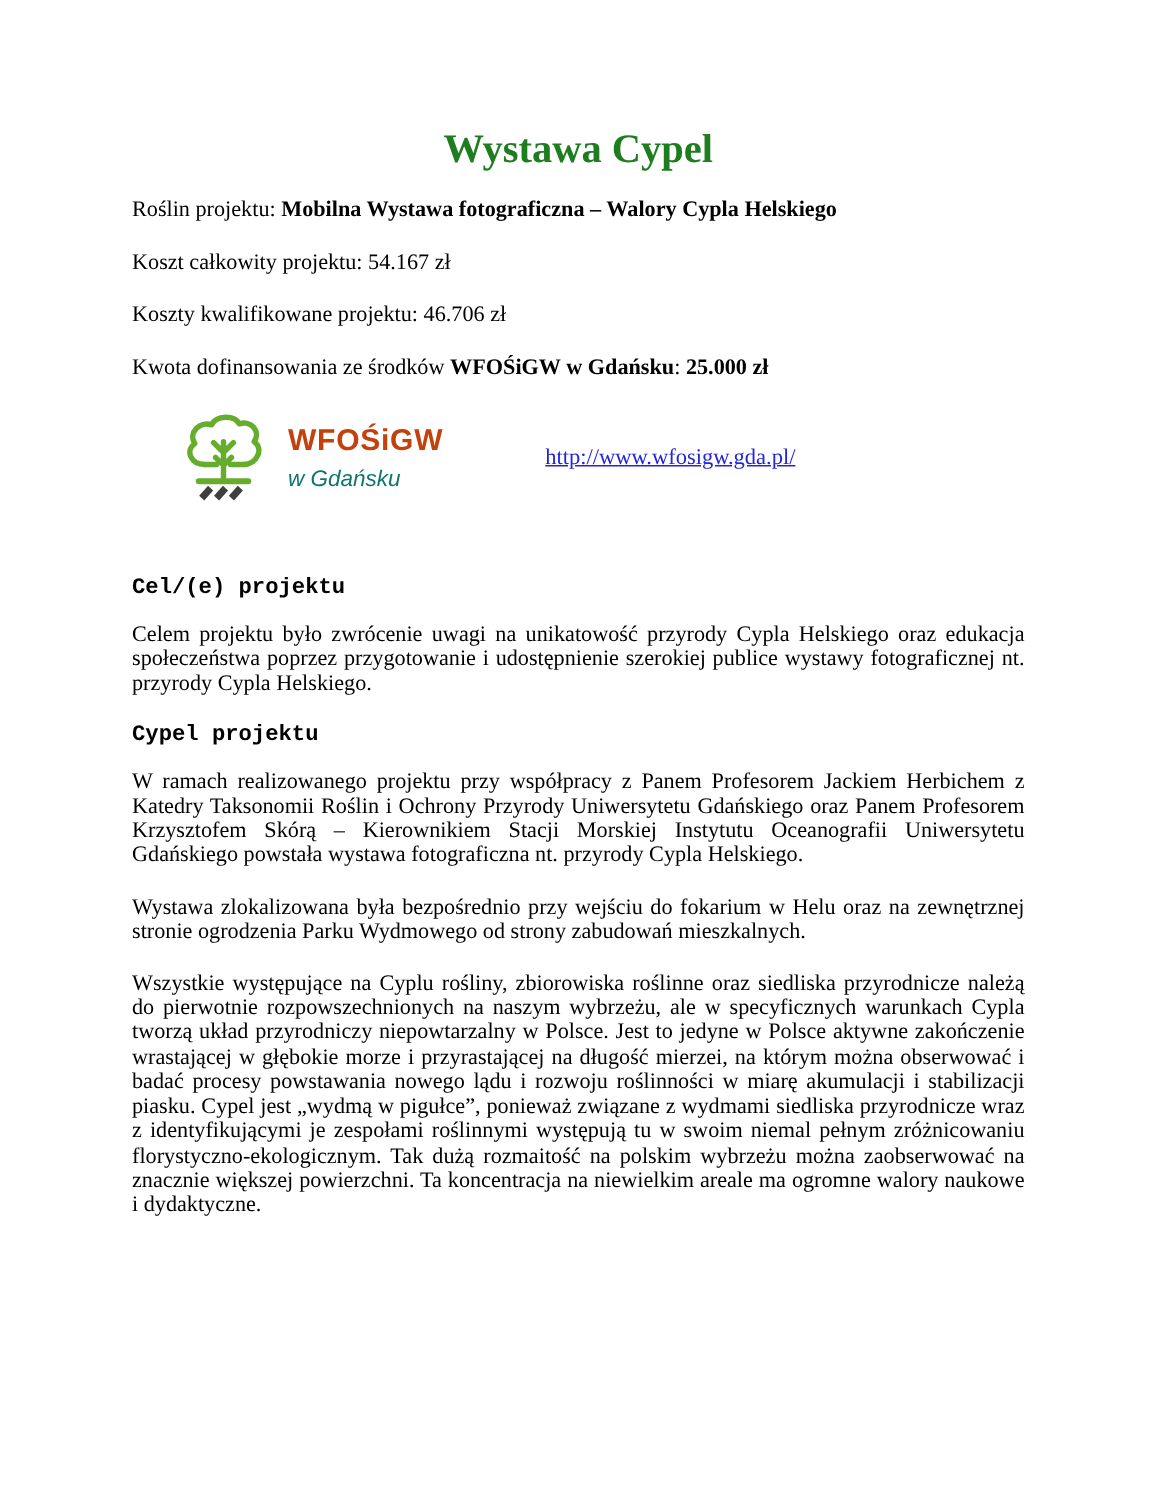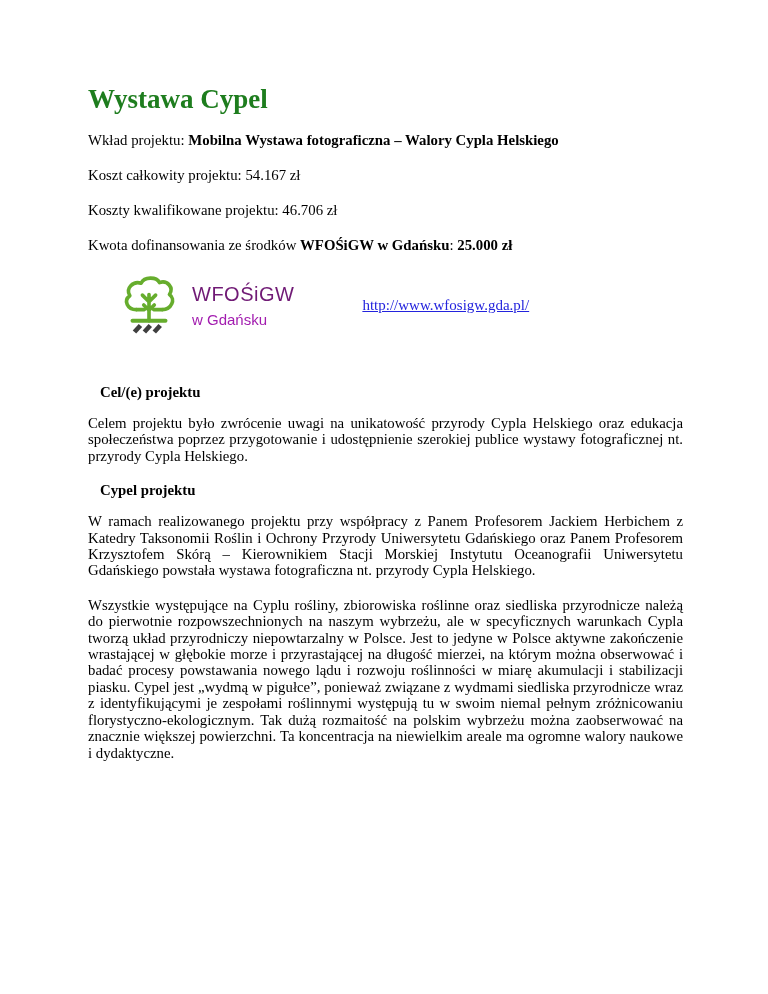--- a/index.html
+++ b/index.html
@@ -14,20 +14,21 @@
     color: #000000;
   }
   .content {
     padding: 84px 85px 0 88px;
   }
   h1.doc-title {
     margin: 0 0 18px 0;
     font-size: 27px;
     line-height: 30px;
     font-weight: bold;
+    text-align: center;
     color: #1e7d1e;
     font-family: "Liberation Serif", serif;
   }
   .line {
     margin: 0 0 19px 0;
     font-size: 14.8px;
     line-height: 16px;
   }
   .line b { font-weight: bold; }
   .logo-row {
@@ -40,64 +41,66 @@
     align-items: center;
     margin-left: 28px;
   }
   .logo svg { width: 66px; height: 66px; display: block; }
   .logo-text {
     margin-left: 10px;
     font-family: "Liberation Sans", sans-serif;
   }
   .logo-name {
     font-size: 20px;
-    font-weight: normal;
-    color: #701a75;
+    font-weight: bold;
+    color: #c2410c;
     letter-spacing: 0.5px;
     line-height: 22px;
   }
   .logo-sub {
     font-size: 15px;
-    color: #a21caf;
+    color: #0f766e;
     margin-top: 6px;
     line-height: 17px;
+    font-style: italic;
   }
   a.doc-link {
     margin-left: 68px;
     color: #2323dd;
     text-decoration: underline;
     font-size: 15px;
     line-height: 17px;
     cursor: pointer;
     font-family: "Liberation Serif", serif;
   }
   .own-line { margin: 0; font-size: 14.8px; line-height: 16px; }
   h2.heading {
-    margin: 0 0 15px 12px;
+    margin: 0 0 15px 0;
     font-size: 14.8px;
     line-height: 16px;
     font-weight: bold;
+    font-family: Liberation Mono, monospace;
   }
   h2.heading-first { margin-top: 46px; }
   .para {
     margin: 0 0 18px 0;
     font-size: 14.8px;
     line-height: 16.4px;
     text-align: justify;
   }
 </style>
 </head>
 <body>
 
 <div class="page">
   <div class="content">
 
     <h1 class="doc-title">Wystawa Cypel</h1>
 
-    <p class="line"><span>Wkład projektu: </span><b>Mobilna Wystawa fotograficzna – Walory Cypla Helskiego</b></p>
+    <p class="line"><span>Roślin projektu: </span><b>Mobilna Wystawa fotograficzna – Walory Cypla Helskiego</b></p>
 
 
     <p class="line">Koszt całkowity projektu: 54.167 zł</p>
 
     <p class="line">Koszty kwalifikowane projektu: 46.706 zł</p>
 
     <p class="line"><span>Kwota dofinansowania ze środków </span><b>WFOŚiGW w Gdańsku</b><span>: </span><b>25.000 zł</b></p>
 
     <div class="logo-row">
       <div class="logo">
@@ -123,16 +126,17 @@
       </div>
       <a class="doc-link">http://www.wfosigw.gda.pl/</a>
     </div>
 
 
     <h2 class="heading heading-first">Cel/(e) projektu</h2>
     <p class="para">Celem projektu było zwrócenie uwagi na unikatowość przyrody Cypla Helskiego oraz edukacja społeczeństwa poprzez przygotowanie i udostępnienie szerokiej publice wystawy fotograficznej nt. przyrody Cypla Helskiego.</p>
 
     <h2 class="heading">Cypel projektu</h2>
     <p class="para">W ramach realizowanego projektu przy współpracy z Panem Profesorem Jackiem Herbichem z Katedry Taksonomii Roślin i Ochrony Przyrody Uniwersytetu Gdańskiego oraz Panem Profesorem Krzysztofem Skórą – Kierownikiem Stacji Morskiej Instytutu Oceanografii Uniwersytetu Gdańskiego powstała wystawa fotograficzna nt. przyrody Cypla Helskiego.</p>
+    <p class="para">Wystawa zlokalizowana była bezpośrednio przy wejściu do fokarium w Helu oraz na zewnętrznej stronie ogrodzenia Parku Wydmowego od strony zabudowań mieszkalnych.</p>
     <p class="para">Wszystkie występujące na Cyplu rośliny, zbiorowiska roślinne oraz siedliska przyrodnicze należą do pierwotnie rozpowszechnionych na naszym wybrzeżu, ale w specyficznych warunkach Cypla tworzą układ przyrodniczy niepowtarzalny w Polsce. Jest to jedyne w Polsce aktywne zakończenie wrastającej w głębokie morze i przyrastającej na długość mierzei, na którym można obserwować i badać procesy powstawania nowego lądu i rozwoju roślinności w miarę akumulacji i stabilizacji piasku. Cypel jest „wydmą w pigułce”, ponieważ związane z wydmami siedliska przyrodnicze wraz z identyfikującymi je zespołami roślinnymi występują tu w swoim niemal pełnym zróżnicowaniu florystyczno-ekologicznym. Tak dużą rozmaitość na polskim wybrzeżu można zaobserwować na znacznie większej powierzchni. Ta koncentracja na niewielkim areale ma ogromne walory naukowe i dydaktyczne.</p>
 
   </div>
 </div>
 
 </body></html>

